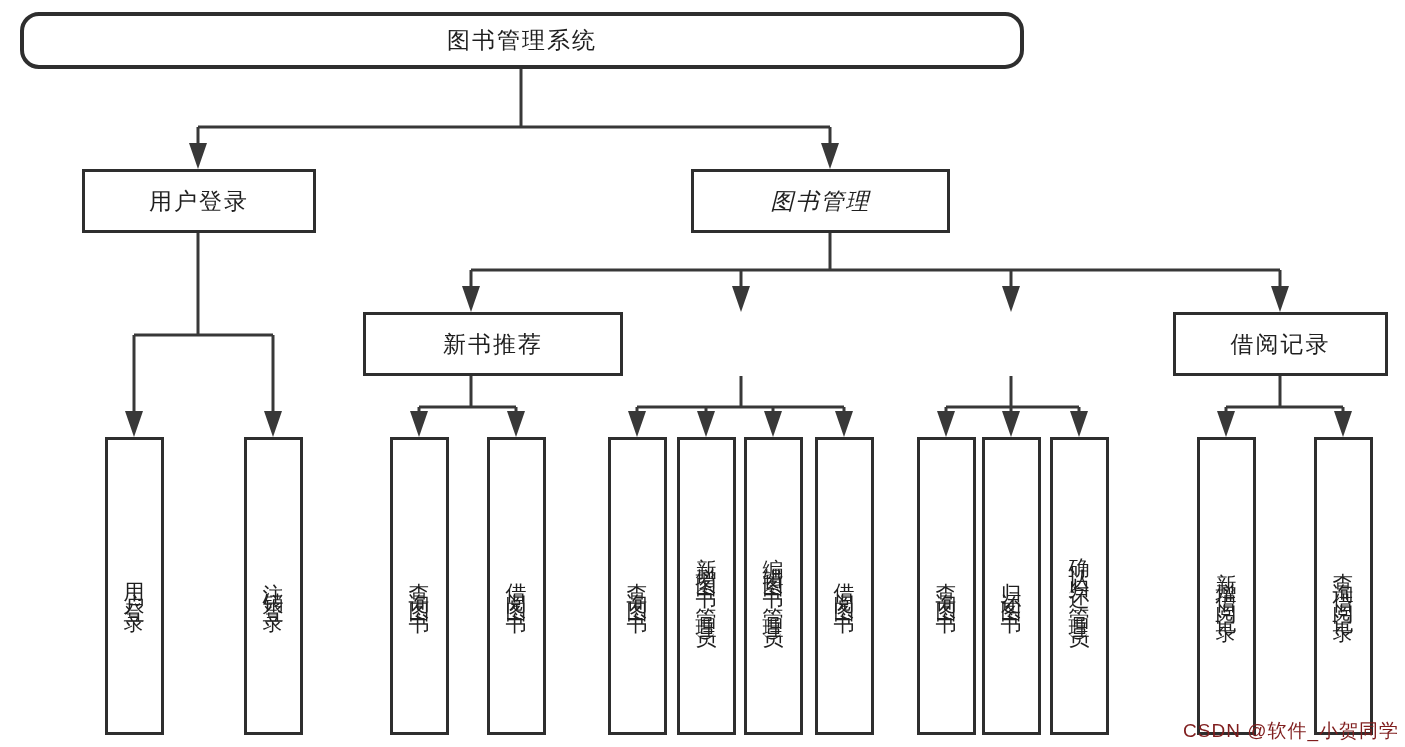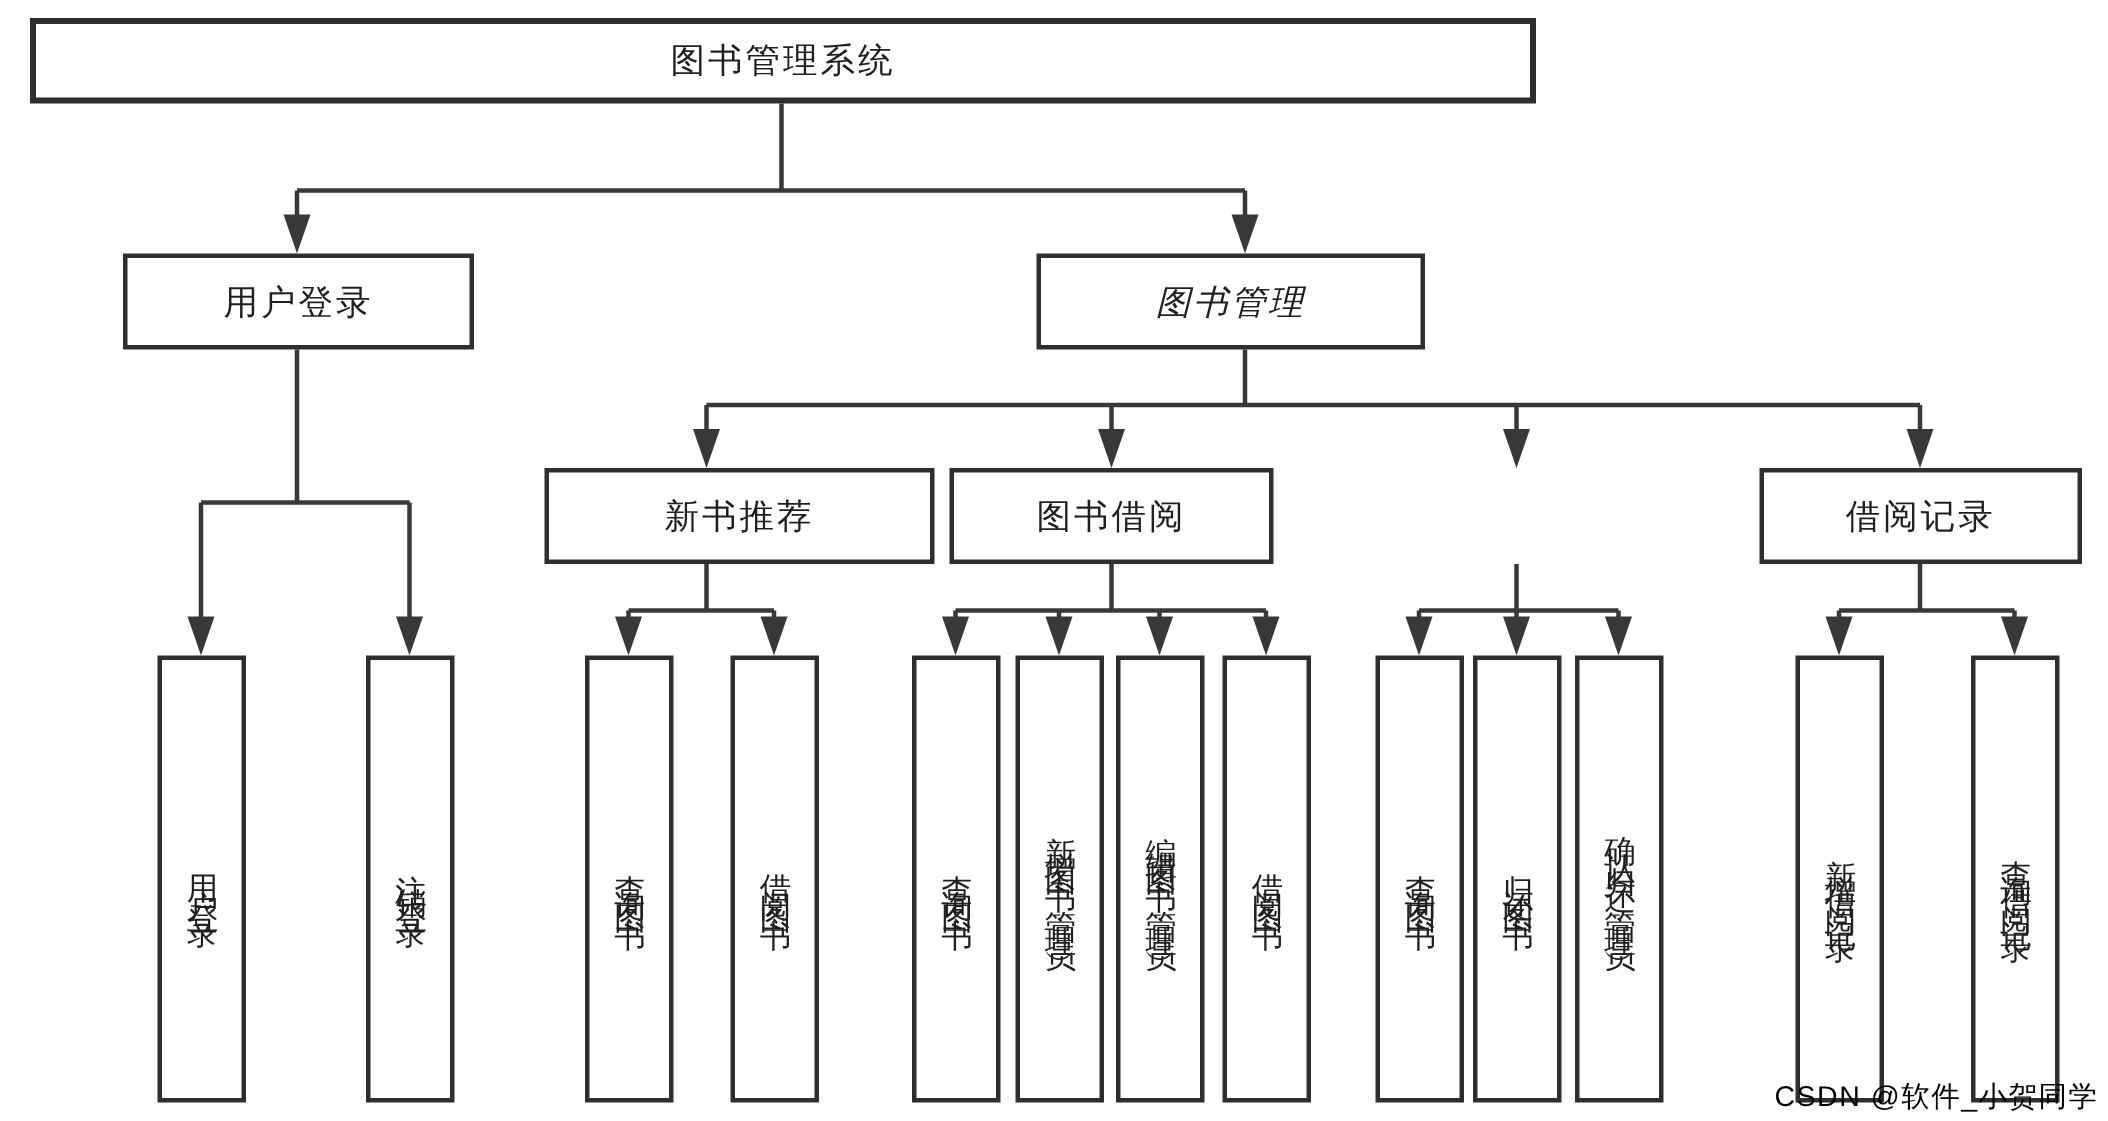--- a/index.html
+++ b/index.html
@@ -18,42 +18,42 @@
     position:absolute;
     box-sizing:border-box;
     background:#ffffff;
     border:3px solid #2e2e2e;
     display:flex;align-items:center;justify-content:center;
     font-size:23px;
     letter-spacing:2px;
     white-space:nowrap;
     z-index:2;
   }
-  .node.root{border-width:4px;}
+  .node.root{border-width:4px;border-radius:19px;}
   .leaf{
     position:absolute;
     box-sizing:border-box;
     top:437px;height:298px;width:59px;
     background:#ffffff;
     border:3px solid #2e2e2e;
     display:flex;align-items:center;justify-content:center;
     z-index:2;
   }
   .leaf span{
     writing-mode:vertical-rl;
     text-orientation:mixed;
     font-size:21px;
     letter-spacing:10px;
     line-height:1;
   }
   #watermark{
     position:absolute;
     right:6px;bottom:3px;
     font-size:19px;
-    color:#000000;
+    color:#7f1d1d;
     letter-spacing:1px;
     z-index:3;
     white-space:nowrap;
   }
 </style>
 </head>
 <body>
 
 <div id="stage">
 
@@ -132,21 +132,20 @@
       <polygon points="1343,437 1334,411 1352,411"></polygon>
     </g>
   </svg>
 
   <div class="node root" style="left:20px;top:12px;width:1004px;height:57px;">图书管理系统</div>
 
   <div class="node" style="left:82px;top:169px;width:234px;height:64px;">用户登录</div>
   <div class="node" style="left:691px;top:169px;width:259px;height:64px;font-style:italic;">图书管理</div>
 
   <div class="node" style="left:363px;top:312px;width:260px;height:64px;">新书推荐</div>
-  <div class="node" style="left:633px;top:312px;width:216px;height:64px;">图书借阅</div>
   <div class="node" style="left:1173px;top:312px;width:215px;height:64px;text-align:center;">借阅记录</div>
 
   <div class="leaf" style="left:105px;">
     <span>用户登录</span>
   </div>
   <div class="leaf" style="left:244px;">
     <span>注销登录</span>
   </div>
 
   <div class="leaf" style="left:390px;">

